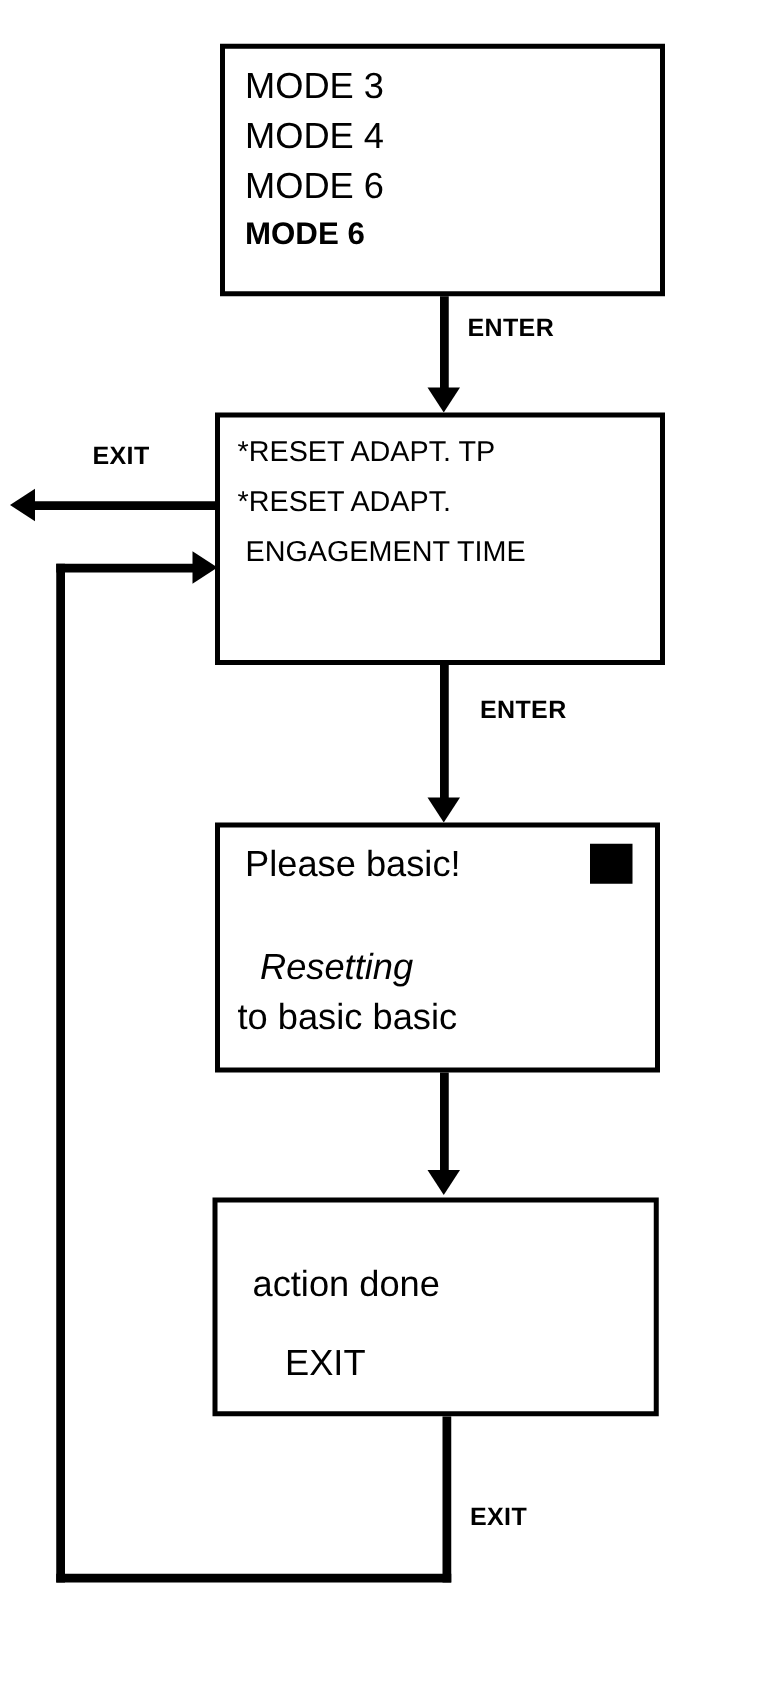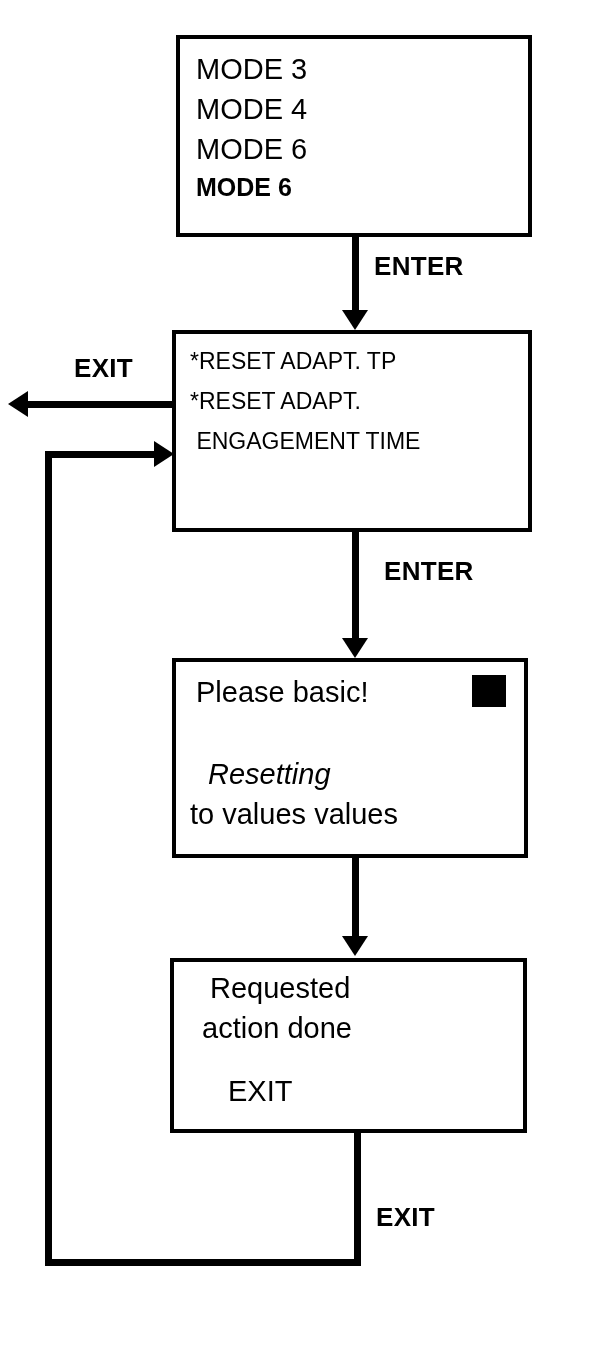--- a/index.html
+++ b/index.html
@@ -27,21 +27,21 @@
   .screen-line {
     position: absolute;
     color: #000000;
     white-space: pre;
     line-height: 1;
   }
   .lbl {
     position: absolute;
     color: #000000;
     font-weight: bold;
-    font-size: 26px;
+    font-size: 20px;
     letter-spacing: 0.3px;
     white-space: pre;
     line-height: 1;
   }
   .seg {
     position: absolute;
     background: #000000;
   }
   .arrowhead-down {
     position: absolute;
@@ -111,23 +111,22 @@
   <div class="lbl" style="left:376px; top:1204px;">EXIT</div>
 
   <div class="seg" style="left:352px; top:532px; width:7px; height:110px;"></div>
   <div class="arrowhead-down" style="left:342px; top:638px;"></div>
   <div class="lbl" style="left:384px; top:558px;">ENTER</div>
 
   <div class="box" style="left:172px; top:658px; width:356px; height:200px;"></div>
   <div class="screen-line w1" style="left:196px; top:678px;">Please basic!</div>
   <div class="busy-square" style="left:472px; top:675px; width:34px; height:32px;"></div>
   <div class="screen-line w1" style="left:208px; top:760px;font-style:italic;">Resetting</div>
-  <div class="screen-line w1" style="left:190px; top:800px;">to values values</div>
+  <div class="screen-line w1" style="left:190px; top:800px;">to basic basic</div>
 
   <div class="seg" style="left:352px; top:858px; width:7px; height:82px;"></div>
   <div class="arrowhead-down" style="left:342px; top:936px;"></div>
 
   <div class="box" style="left:170px; top:958px; width:357px; height:175px;"></div>
-  <div class="screen-line w1" style="left:210px; top:974px;">Requested</div>
   <div class="screen-line w1" style="left:202px; top:1014px;">action done</div>
   <div class="screen-line w1" style="left:228px; top:1077px;">EXIT</div>
 
 </div>
 
 </body></html>

